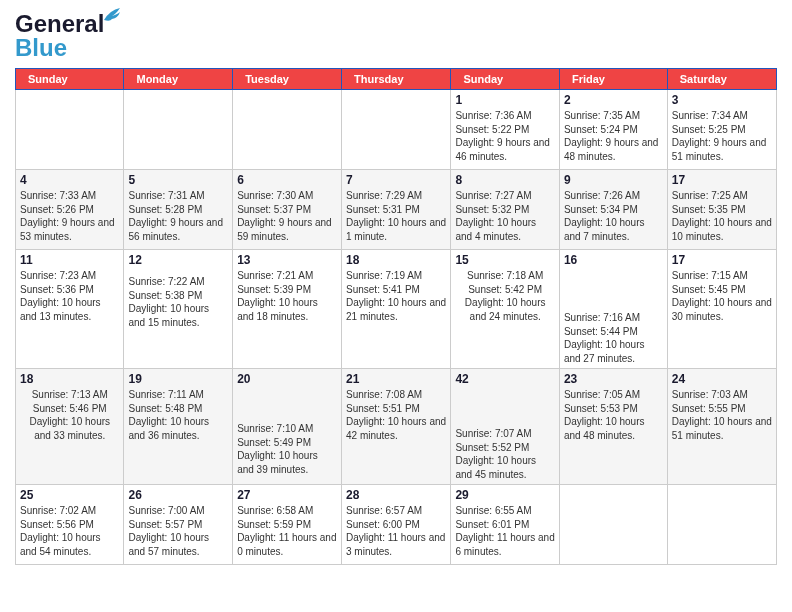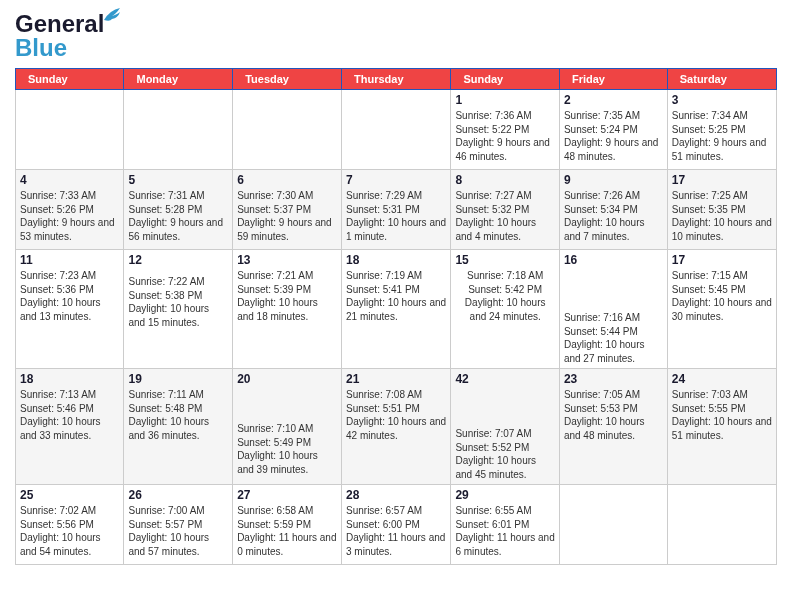--- a/index.html
+++ b/index.html
@@ -225,21 +225,21 @@
           <td>
             <span class="day-number">17</span>
             <div class="day-info" style="white-space: pre-line;">Sunrise: 7:15 AM
 Sunset: 5:45 PM
 Daylight: 10 hours and 30 minutes.</div>
           </td>
         </tr>
         <tr>
           <td>
             <span class="day-number">18</span>
-            <div class="day-info" style="white-space: pre-line;">Sunrise: 7:13 AM
+            <div class="day-info" style="white-space: pre-line; text-align: center;">Sunrise: 7:13 AM
 Sunset: 5:46 PM
 Daylight: 10 hours and 33 minutes.</div>
           </td>
           <td>
             <span class="day-number">19</span>
             <div class="day-info" style="white-space: pre-line;">Sunrise: 7:11 AM
 Sunset: 5:48 PM
 Daylight: 10 hours and 36 minutes.</div>
           </td>
           <td>

